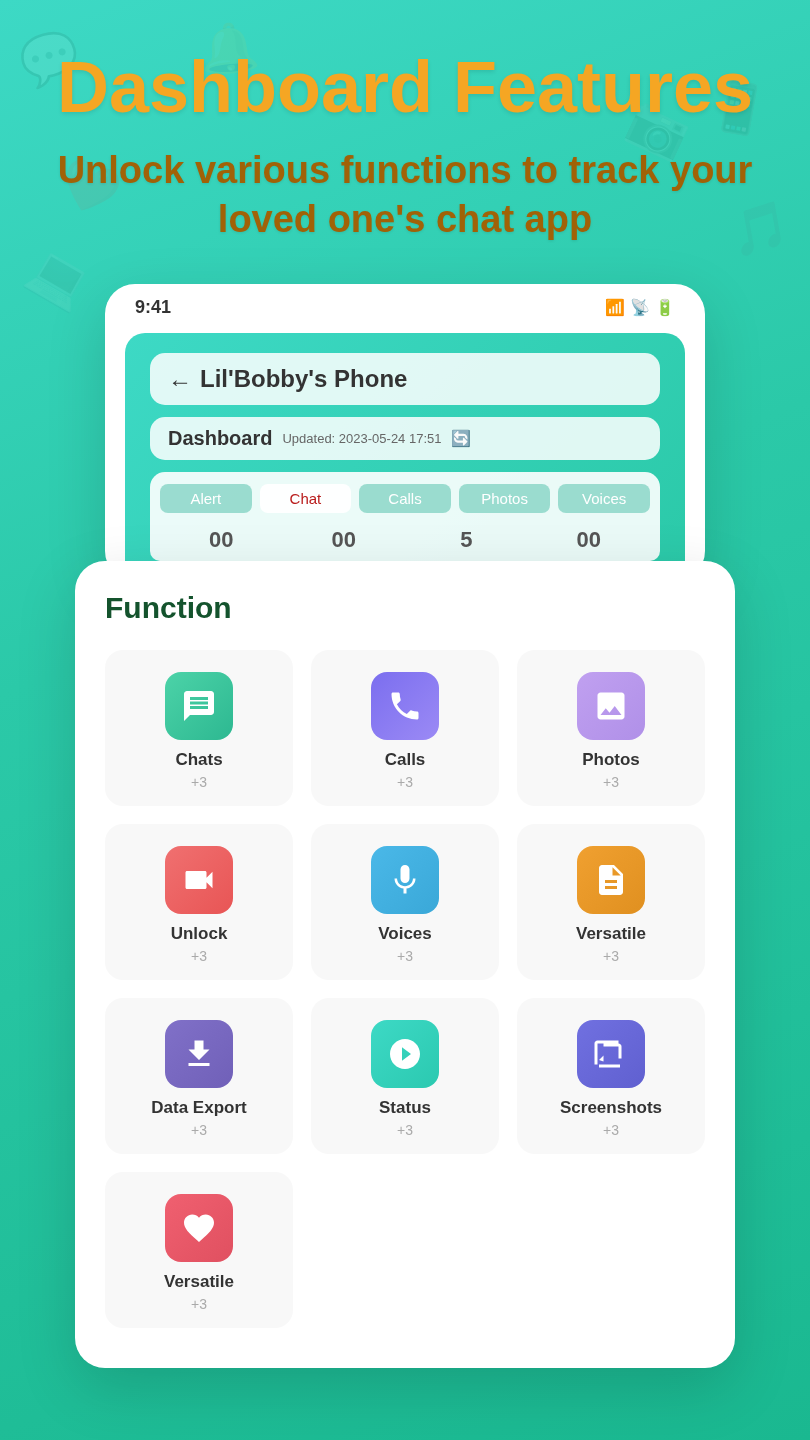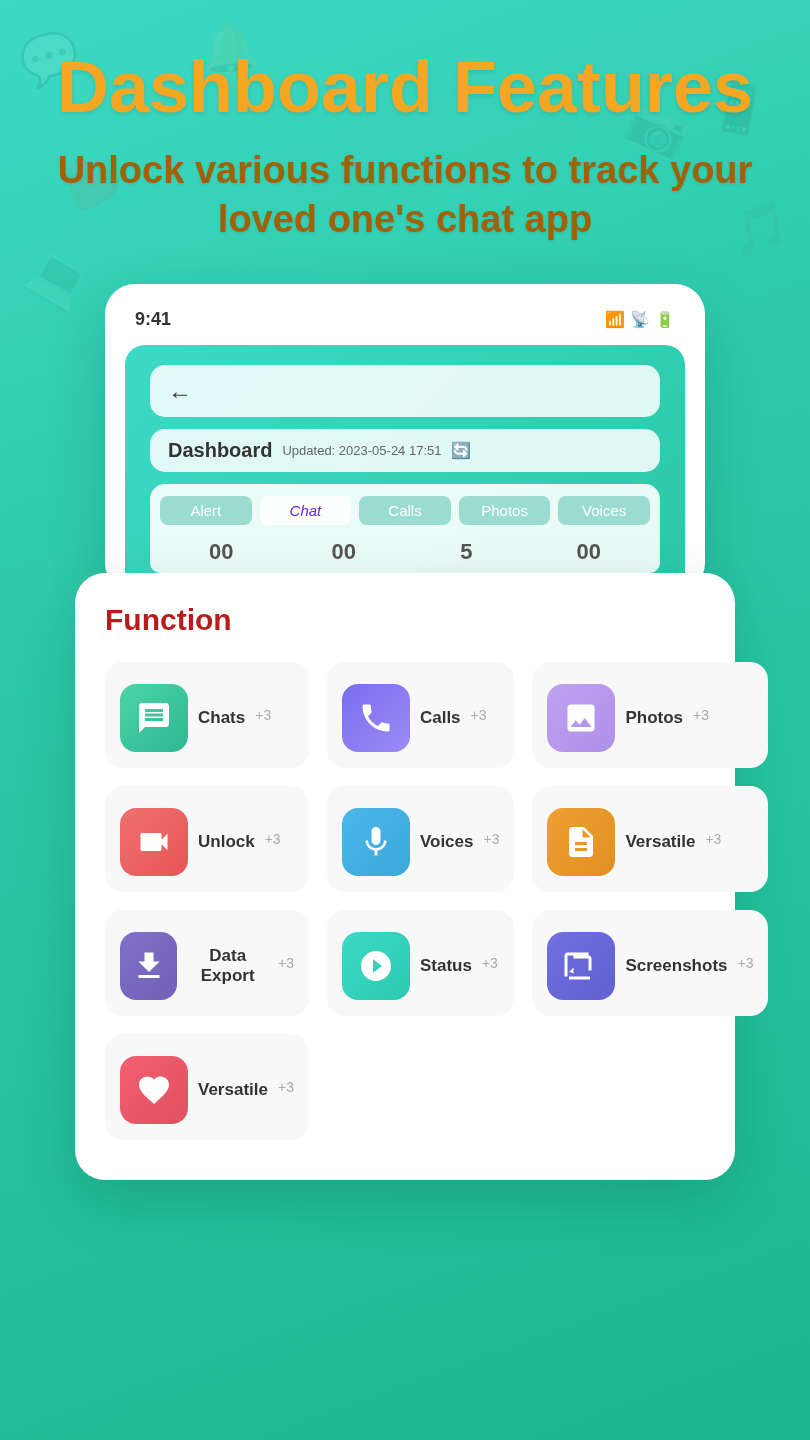--- a/index.html
+++ b/index.html
@@ -51,21 +51,21 @@
       margin-bottom: 40px;
       text-shadow: 0 1px 3px rgba(0,0,0,0.1);
     }
 
     
     .phone-mockup {
       background: white;
       border-radius: 30px;
       margin: 0 auto 0;
       width: 600px;
-      padding: 20px 20px 0;
+      padding: 8px 20px 0;
       box-shadow: 0 20px 60px rgba(0,0,0,0.15);
       overflow: hidden;
     }
 
     .phone-status-bar {
       display: flex;
       justify-content: space-between;
       align-items: center;
       padding: 5px 10px;
       font-size: 18px;
@@ -140,22 +140,21 @@
       font-size: 15px;
       color: white;
       background: rgba(100,200,180,0.6);
       border-radius: 8px;
       padding: 6px 4px;
       font-weight: 500;
     }
 
     .phone-tab.active {
       background: rgba(255,255,255,0.95);
-      color: #6d28d9;
-      font-style: italic;
+      color: #b91c1c;
     }
 
     .phone-numbers-row {
       background: rgba(255,255,255,0.9);
       display: flex;
       padding: 8px 10px;
       border-radius: 0 0 10px 10px;
     }
 
     .phone-num {
@@ -174,36 +173,36 @@
       width: 660px;
       padding: 30px 30px 40px;
       box-shadow: 0 20px 60px rgba(0,0,0,0.15);
       position: relative;
       z-index: 2;
     }
 
     .function-title {
       font-size: 30px;
       font-weight: 700;
-      color: #b91c1c;
+      color: #14532d;
       margin-bottom: 25px;
     }
 
     .function-grid {
       display: grid;
       grid-template-columns: repeat(3, 1fr);
       gap: 18px;
     }
 
     .function-item {
       background: #f8f8f8;
       border-radius: 18px;
       padding: 22px 15px 16px;
       display: flex;
-      flex-direction: row;
+      flex-direction: column;
       align-items: center;
       gap: 10px;
     }
 
     .function-icon-wrap {
       width: 68px;
       height: 68px;
       border-radius: 16px;
       display: flex;
       align-items: center;
@@ -269,20 +268,21 @@
       <div class="status-icons">
         <span>📶</span>
         <span>📡</span>
         <span>🔋</span>
       </div>
     </div>
 
     <div class="phone-header">
       <div class="phone-back-row">
         <span>←</span>
+        <span>Lil'Bobby's Phone</span>
       </div>
       <div class="phone-dashboard-row">
         <span class="dashboard-label">Dashboard</span>
         <span class="updated-text">Updated: 2023-05-24 17:51</span>
         <span class="refresh-icon">🔄</span>
       </div>
       <div class="phone-tabs">
         <div class="phone-tab">Alert</div>
         <div class="phone-tab active">Chat</div>
         <div class="phone-tab">Calls</div>

